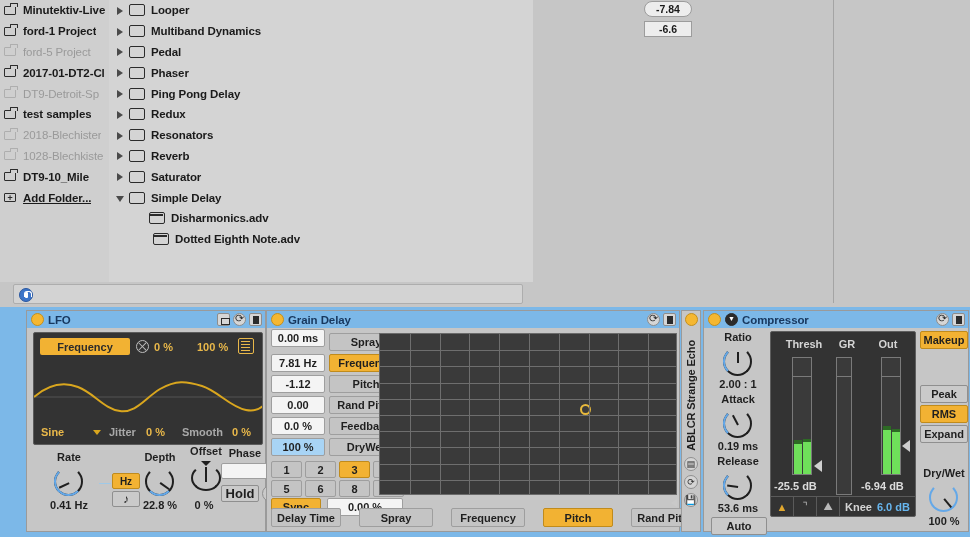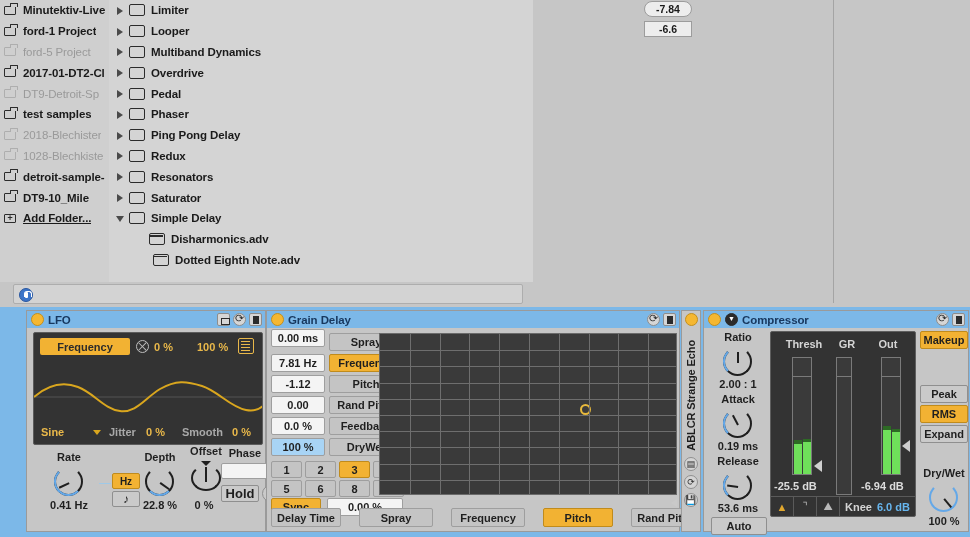--- a/index.html
+++ b/index.html
@@ -197,59 +197,43 @@
           <div class="row dim">
             <span class="ficon">
               <i></i>
             </span>
             <span class="lbl">1028-Blechkiste</span>
           </div>
           <div class="row">
             <span class="ficon">
               <i></i>
             </span>
-            <span class="lbl">detroit-sample-</span>
-          </div>
-          <div class="row">
-            <span class="ficon">
-              <i></i>
-            </span>
             <span class="lbl">DT9-10_Mile</span>
           </div>
           <div class="row addfolder">
             <span class="ficon plus">
               <i></i>
             </span>
             <span class="lbl">Add Folder...</span>
           </div>
         </div>
       <div class="col-devices" id="devices">
           <div class="drow">
             <span class="tri"></span>
             <span class="dicon"></span>
-            <span class="dlbl">Limiter</span>
-          </div>
-          <div class="drow">
-            <span class="tri"></span>
-            <span class="dicon"></span>
             <span class="dlbl">Looper</span>
           </div>
           <div class="drow">
             <span class="tri"></span>
             <span class="dicon"></span>
             <span class="dlbl">Multiband Dynamics</span>
           </div>
           <div class="drow">
             <span class="tri"></span>
             <span class="dicon"></span>
-            <span class="dlbl">Overdrive</span>
-          </div>
-          <div class="drow">
-            <span class="tri"></span>
-            <span class="dicon"></span>
             <span class="dlbl">Pedal</span>
           </div>
           <div class="drow">
             <span class="tri"></span>
             <span class="dicon"></span>
             <span class="dlbl">Phaser</span>
           </div>
           <div class="drow">
             <span class="tri"></span>
             <span class="dicon"></span>
@@ -257,20 +241,25 @@
           </div>
           <div class="drow">
             <span class="tri"></span>
             <span class="dicon"></span>
             <span class="dlbl">Redux</span>
           </div>
           <div class="drow">
             <span class="tri"></span>
             <span class="dicon"></span>
             <span class="dlbl">Resonators</span>
+          </div>
+          <div class="drow">
+            <span class="tri"></span>
+            <span class="dicon"></span>
+            <span class="dlbl">Reverb</span>
           </div>
           <div class="drow">
             <span class="tri"></span>
             <span class="dicon"></span>
             <span class="dlbl">Saturator</span>
           </div>
           <div class="drow">
             <span class="tri open"></span>
             <span class="dicon"></span>
             <span class="dlbl">Simple Delay</span>

